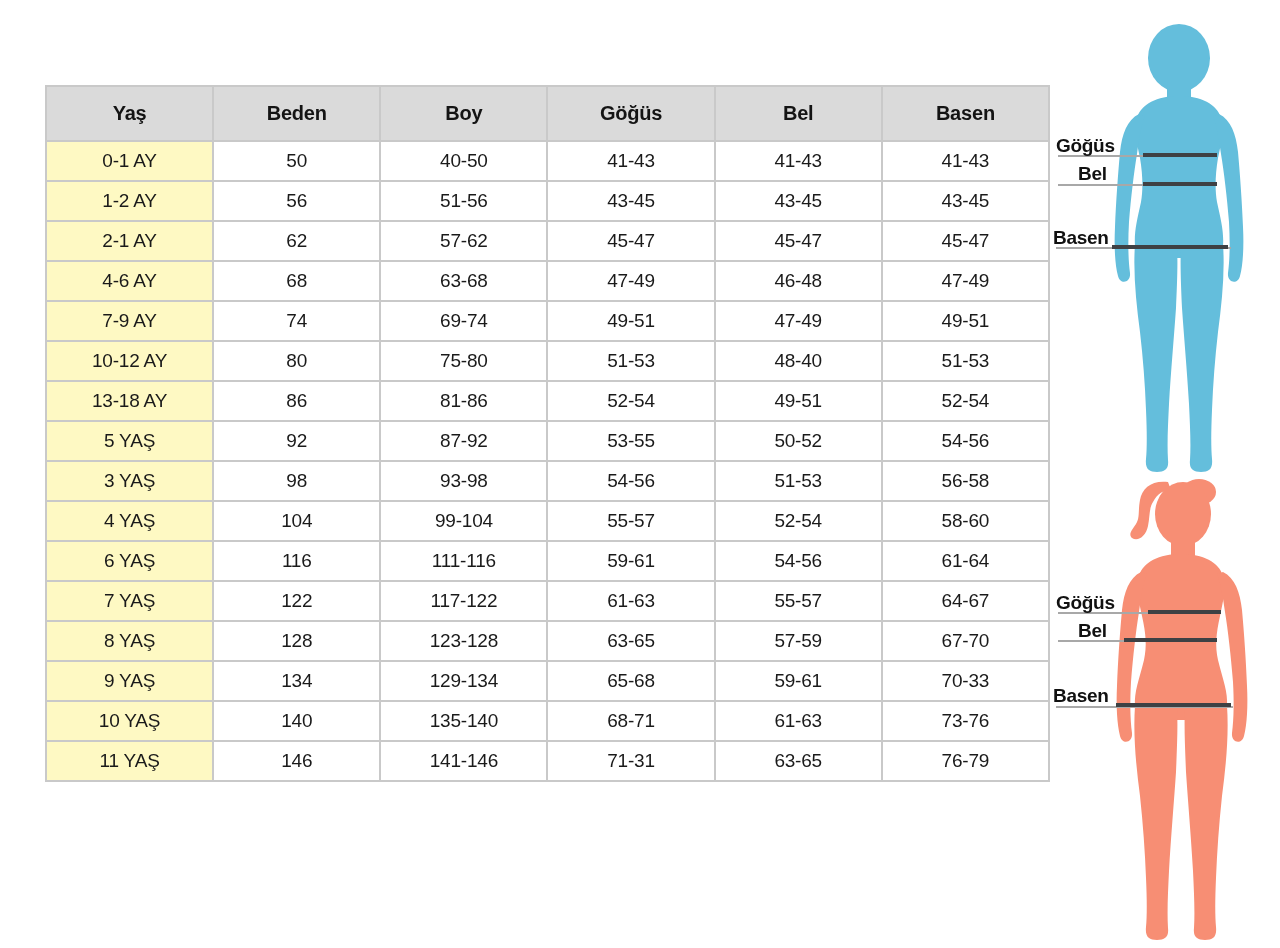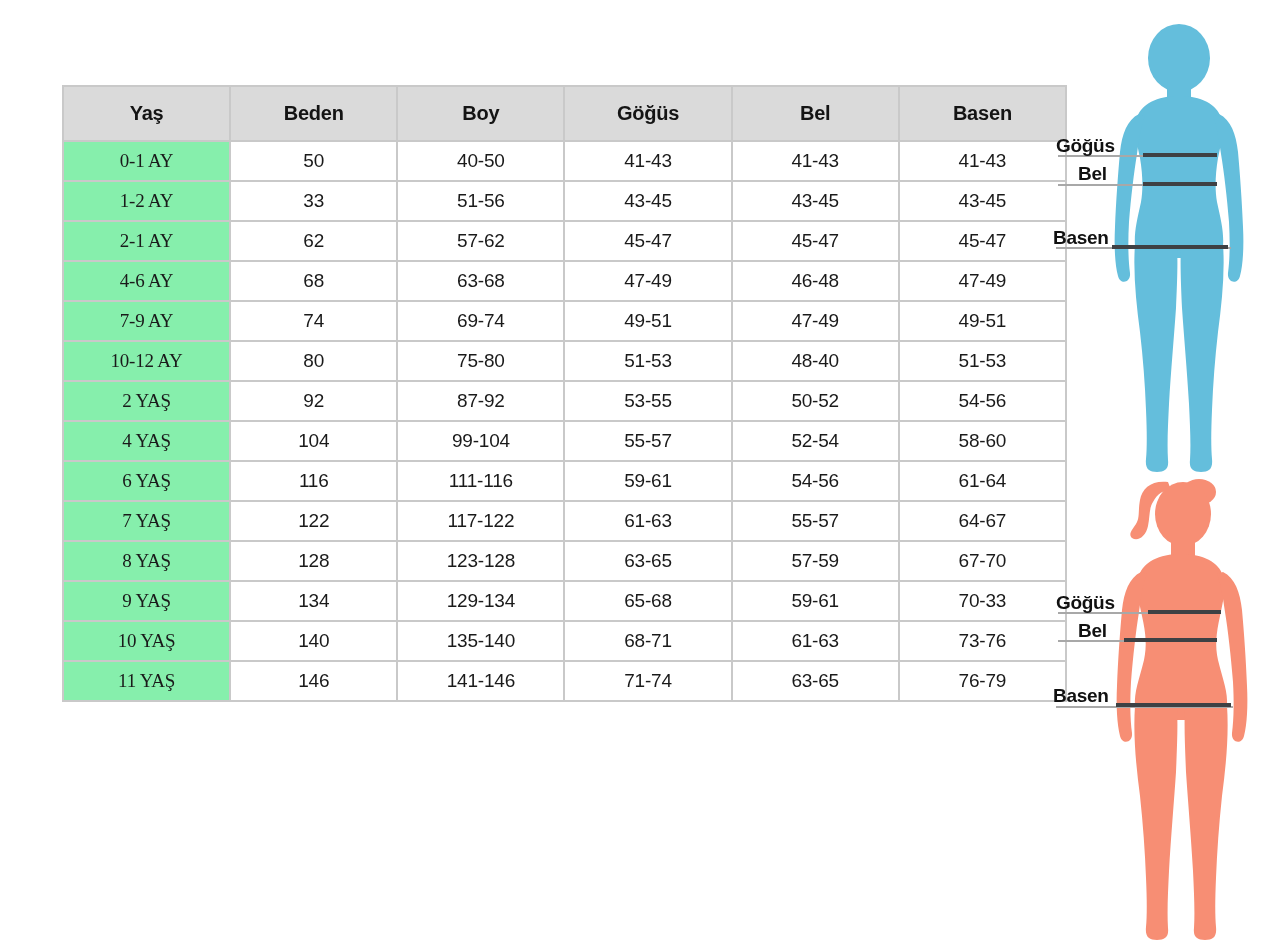--- a/index.html
+++ b/index.html
@@ -2,34 +2,34 @@
 <html><head>
 <meta charset="utf-8">
 <style>
   * { margin:0; padding:0; box-sizing:border-box; }
   html,body { background:#ffffff; }
   body { width:1280px; height:948px; font-family:"Liberation Sans", sans-serif; }
   .stage { position:relative; width:1280px; height:948px; background:#ffffff; overflow:hidden; }
 
   
   table.size-table {
-    position:absolute; left:62px; top:85px; width:1005px;
+    position:absolute; left:45px; top:85px; width:1005px;
     border-collapse:collapse; table-layout:fixed;
   }
   table.size-table th {
     background:#dadada; border:2px solid #c9c9c9;
     height:55px; font-size:20px; font-weight:700; color:#141414;
     text-align:center; letter-spacing:-0.2px;
   }
   table.size-table td {
     background:#ffffff; border:2px solid #c9c9c9;
     height:40px; font-size:19px; font-weight:400; color:#1a1a1a;
     text-align:center; letter-spacing:-0.2px;
   }
-  table.size-table td.rowhead { background:#86efac;font-family:Liberation Serif, serif; }
+  table.size-table td.rowhead { background:#fef9c3; }
 
   
   .fig { position:absolute; }
   .fig-boy  { left:1105px; top:22px;  width:148px; height:458px; }
   .fig-girl { left:1102px; top:476px; width:156px; height:470px; }
 
   
   .m-label { position:absolute; font-size:19px; font-weight:700; color:#111111; letter-spacing:-0.3px; white-space:nowrap; }
   .m-thin  { position:absolute; height:2px; background:#a8a8a8; }
   .m-dark  { position:absolute; height:4px; background:#3e4144; }
@@ -76,21 +76,21 @@
         <tr>
           <td class="rowhead">0-1 AY</td>
           <td>50</td>
           <td>40-50</td>
           <td>41-43</td>
           <td>41-43</td>
           <td>41-43</td>
         </tr>
         <tr>
           <td class="rowhead">1-2 AY</td>
-          <td>33</td>
+          <td>56</td>
           <td>51-56</td>
           <td>43-45</td>
           <td>43-45</td>
           <td>43-45</td>
         </tr>
         <tr>
           <td class="rowhead">2-1 AY</td>
           <td>62</td>
           <td>57-62</td>
           <td>45-47</td>
@@ -115,26 +115,42 @@
         </tr>
         <tr>
           <td class="rowhead">10-12 AY</td>
           <td>80</td>
           <td>75-80</td>
           <td>51-53</td>
           <td>48-40</td>
           <td>51-53</td>
         </tr>
         <tr>
-          <td class="rowhead">2 YAŞ</td>
+          <td class="rowhead">13-18 AY</td>
+          <td>86</td>
+          <td>81-86</td>
+          <td>52-54</td>
+          <td>49-51</td>
+          <td>52-54</td>
+        </tr>
+        <tr>
+          <td class="rowhead">5 YAŞ</td>
           <td>92</td>
           <td>87-92</td>
           <td>53-55</td>
           <td>50-52</td>
           <td>54-56</td>
+        </tr>
+        <tr>
+          <td class="rowhead">3 YAŞ</td>
+          <td>98</td>
+          <td>93-98</td>
+          <td>54-56</td>
+          <td>51-53</td>
+          <td>56-58</td>
         </tr>
         <tr>
           <td class="rowhead">4 YAŞ</td>
           <td>104</td>
           <td>99-104</td>
           <td>55-57</td>
           <td>52-54</td>
           <td>58-60</td>
         </tr>
         <tr>
@@ -174,21 +190,21 @@
           <td>140</td>
           <td>135-140</td>
           <td>68-71</td>
           <td>61-63</td>
           <td>73-76</td>
         </tr>
         <tr>
           <td class="rowhead">11 YAŞ</td>
           <td>146</td>
           <td>141-146</td>
-          <td>71-74</td>
+          <td>71-31</td>
           <td>63-65</td>
           <td>76-79</td>
         </tr>
       </tbody>
   </table>
 
   <svg class="fig fig-boy" viewBox="0 0 148 458">
     <g fill="#64bedc">
       <ellipse cx="74" cy="36" rx="31" ry="34"></ellipse>
       <rect x="62" y="58" width="24" height="32"></rect>

